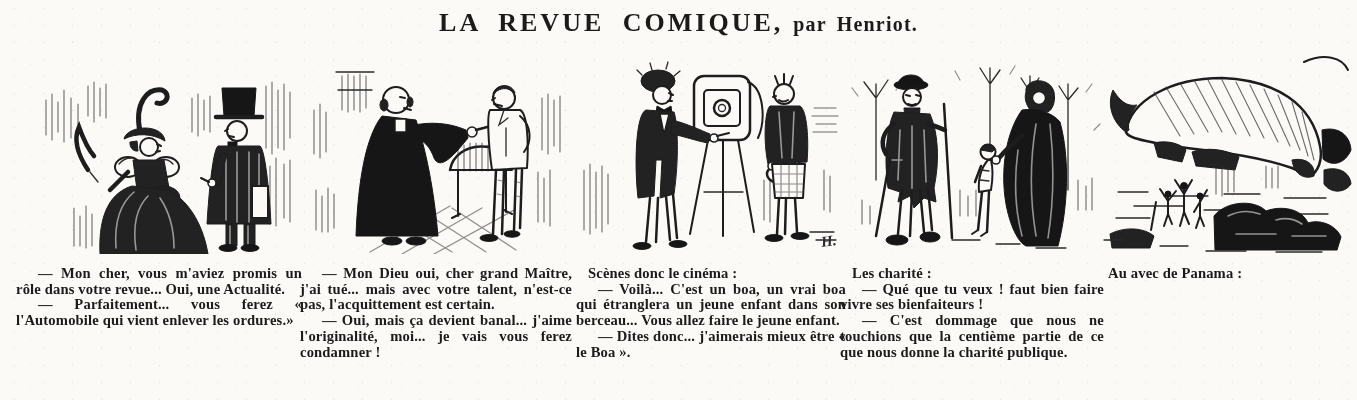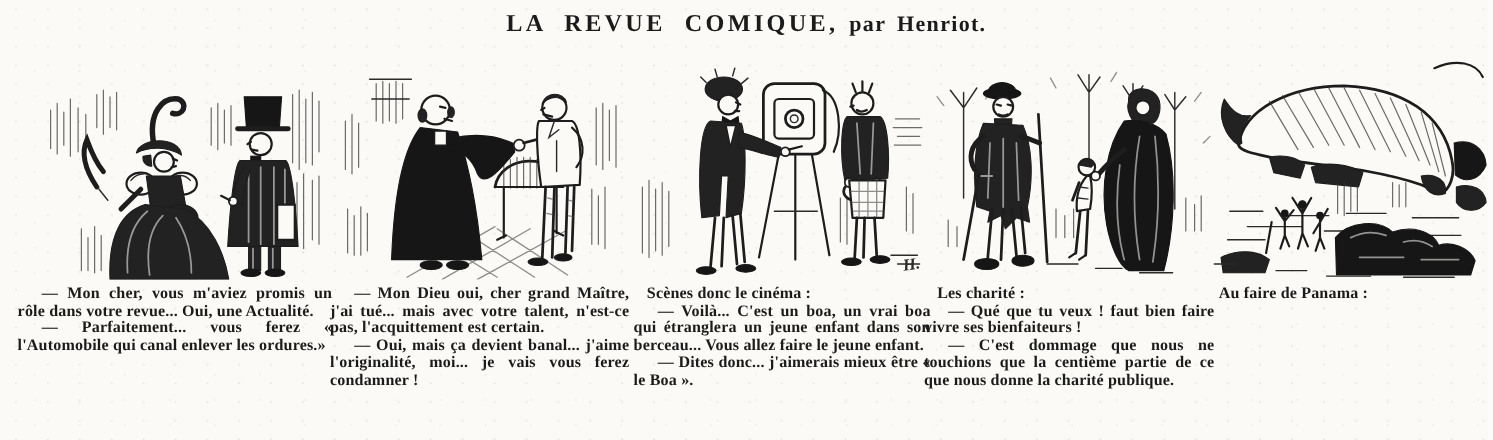--- a/index.html
+++ b/index.html
@@ -14,30 +14,30 @@
     background-position:0 0, 11px 7px;
     overflow:hidden;
     font-family:"Liberation Serif","DejaVu Serif",serif;
     color:#1b1b1b;
   }
   .masthead{
     position:absolute;left:0;top:8px;width:100%;
     text-align:center;white-space:nowrap;
   }
   .title-main{
-    font-weight:700;font-size:22px;letter-spacing:3px;word-spacing:9px;
+    font-weight:700;font-size:26px;letter-spacing:3px;word-spacing:9px;
   }
   .title-byline{
     font-weight:700;font-size:20px;letter-spacing:1.2px;word-spacing:4px;margin-left:6px;
   }
   .panel{position:absolute;top:40px;}
   .art{position:relative;height:214px;}
   .art svg{display:block;width:100%;height:100%;}
   .caption{
-    margin-top:6px;
+    margin-top:12px;
     font-size:14.6px;line-height:15.7px;font-weight:700;
     text-align:justify;letter-spacing:.15px;
   }
   .caption p{margin:0;}
   .caption p.dlg{text-indent:22px;}
   .caption p.lead{text-indent:12px;}
   .signature{
     position:absolute;right:10px;bottom:4px;
     font-style:italic;font-weight:700;font-size:15px;color:#2a2a2a;
     transform:rotate(-8deg);
@@ -104,21 +104,21 @@
         <path class="ln" d="M193,142 L185,138"></path>
         <rect class="paper" x="236" y="146" width="16" height="32"></rect>
         <path class="dark" d="M210,184 h11 v22 h-11 Z M228,184 h11 v22 h-11 Z"></path>
         <path class="paperln" d="M214,186 v18 M232,186 v18"></path>
         <ellipse class="darker" cx="212" cy="208" rx="9" ry="3.4"></ellipse>
         <ellipse class="darker" cx="234" cy="208" rx="9" ry="3.4"></ellipse>
       </svg>
     </div>
     <div class="caption">
       <p class="dlg">— Mon cher, vous m'aviez promis un rôle dans votre revue... Oui, une Actualité.</p>
-      <p class="dlg">— Parfaitement... vous ferez « l'Automobile qui canal enlever les ordures.»</p>
+      <p class="dlg">— Parfaitement... vous ferez « l'Automobile qui vient enlever les ordures.»</p>
     </div>
   </section>
 
   <section class="panel" style="left:300px;width:272px;">
     <div class="art">
       <svg viewBox="0 0 272 214">
         <path class="hatch" d="M42,36 v34 M48,34 v38 M54,36 v34 M60,34 v38 M66,36 v32"></path>
         <path class="thin" d="M38,50 h34 M36,32 h38"></path>
         <path class="hatch" d="M14,70 v44 M20,64 v54 M26,72 v40"></path>
         <path class="hatch" d="M16,150 v40 M22,156 v36 M28,148 v44 M34,154 v34"></path>
@@ -285,17 +285,17 @@
         <path class="ln" d="M104,159 V176 M104,162 L111,150 M104,162 L98,172 M104,176 L100,188 M104,176 L108,186"></path>
         <path class="ln" d="M60,162 L55,190"></path>
 
         <path class="darker" d="M118,176 C130,161 158,159 170,171 C186,165 206,169 212,183 C224,179 240,185 245,197 L241,210 L119,210 Z"></path>
         <path class="paperln" d="M132,176 q16,-8 32,-2 M180,180 q14,-4 26,4 M140,194 h40 M196,196 h34"></path>
         <path class="dark" d="M14,194 C30,186 48,188 58,196 L54,208 L16,208 Z"></path>
         <path class="thin" d="M8,200 h20 M64,206 h28 M110,211 h40 M180,212 h46"></path>
       </svg>
     </div>
     <div class="caption">
-      <p class="lead">Au faire de Panama :</p>
+      <p class="lead">Au avec de Panama :</p>
     </div>
   </section>
 
 </div>
 
 </body></html>

